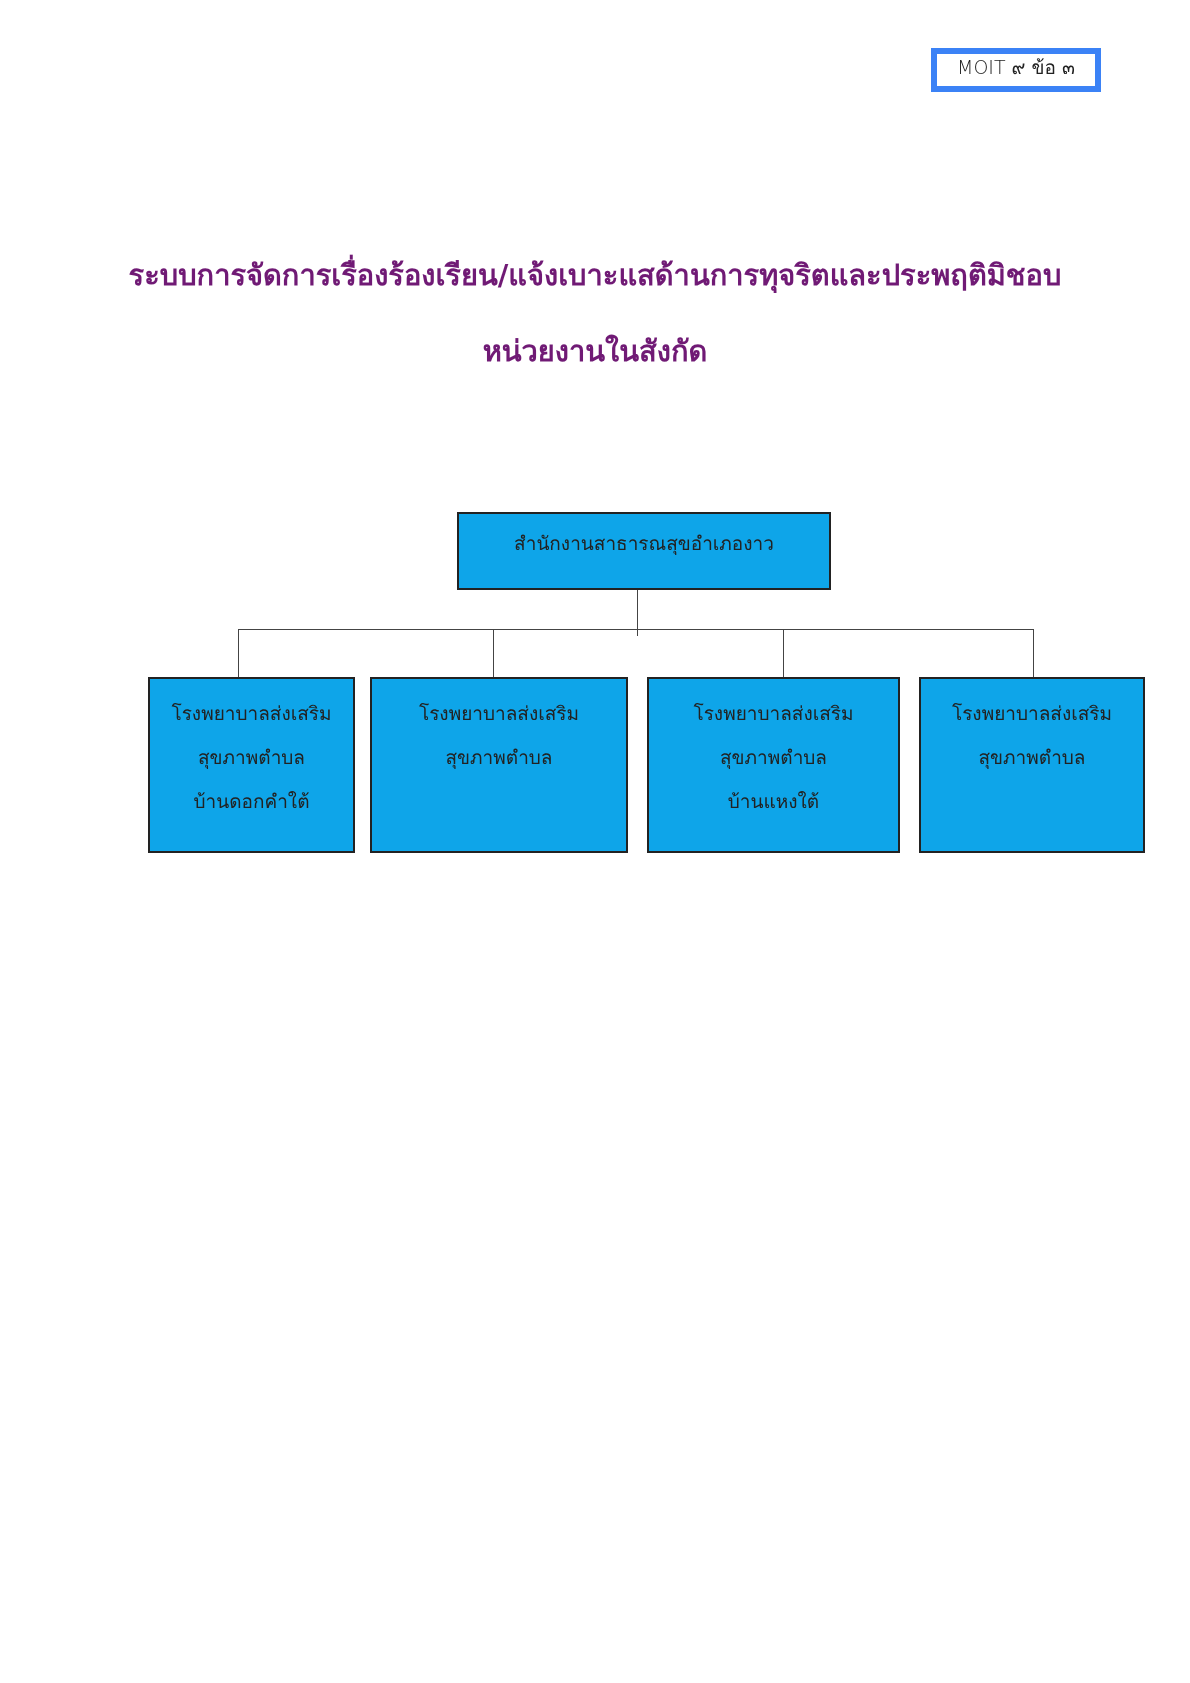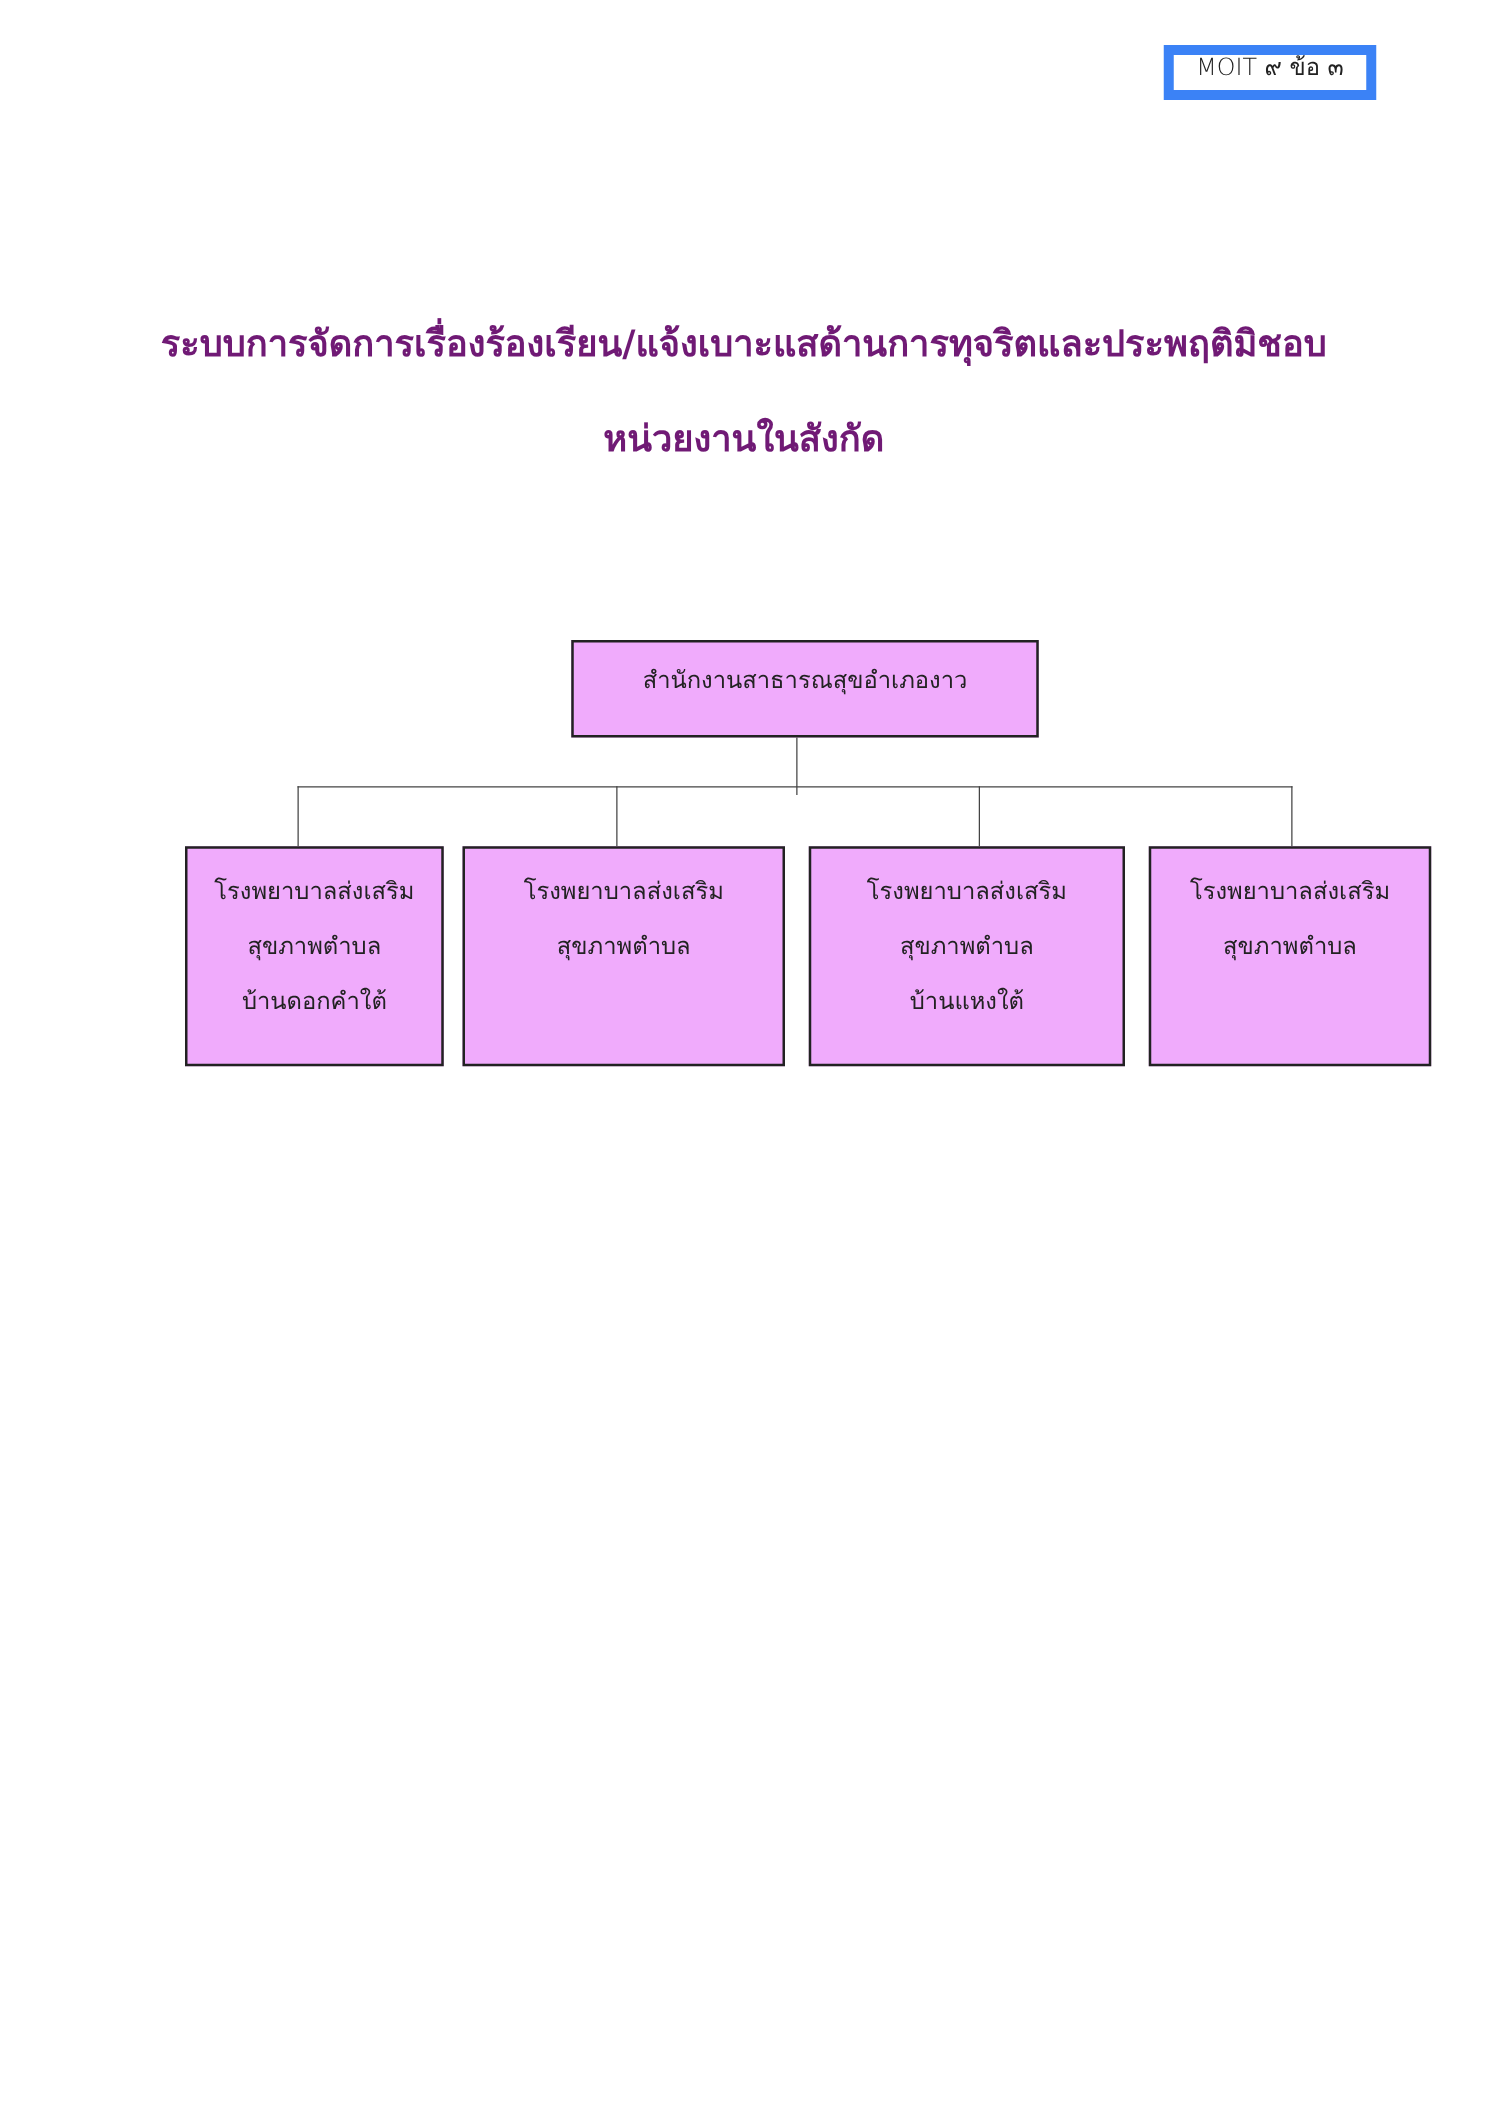--- a/index.html
+++ b/index.html
@@ -1,26 +1,26 @@
 <!DOCTYPE html>
 <html><head>
   <meta charset="utf-8">
   <style>
     html, body { margin:0; padding:0; background:#ffffff; }
     body { width:1190px; height:1683px; position:relative; overflow:hidden;
            font-family:"DejaVu Sans", "Liberation Sans", sans-serif; color:#111; }
-    .label-box { position:absolute; left:931px; top:36px; width:170px; height:44px;
-                 border:8px solid #3b82f6; box-sizing:border-box;
+    .label-box { position:absolute; left:931px; top:48px; width:170px; height:44px;
+                 border:6px solid #3b82f6; box-sizing:border-box;
                  display:flex; align-items:flex-end; justify-content:center;
                  padding-bottom:4px; font-size:19px; font-weight:300; color:#222; }
     .title { position:absolute; left:0; width:1190px; text-align:center;
              font-weight:bold; font-size:29px; color:#701a75; }
     .t1 { top:252px; }
     .t2 { top:328px; }
-    .box { position:absolute; border:2px solid #222; box-sizing:border-box; background:#f0abfc;
+    .box { position:absolute; border:2px solid #222; box-sizing:border-box; background:#0ea5e9;
            text-align:center; font-size:19px; color:#222; }
     .top-box { left:457px; top:512px; width:374px; height:78px; padding-top:14px; }
     .child { top:677px; height:176px; padding-top:12px; line-height:44px; }
     .c1 { left:148px; width:207px; }
     .c2 { left:370px; width:258px; }
     .c3 { left:647px; width:253px; }
     .c4 { left:919px; width:226px; }
     .line { position:absolute; background:#444; }
   </style>
 </head>

